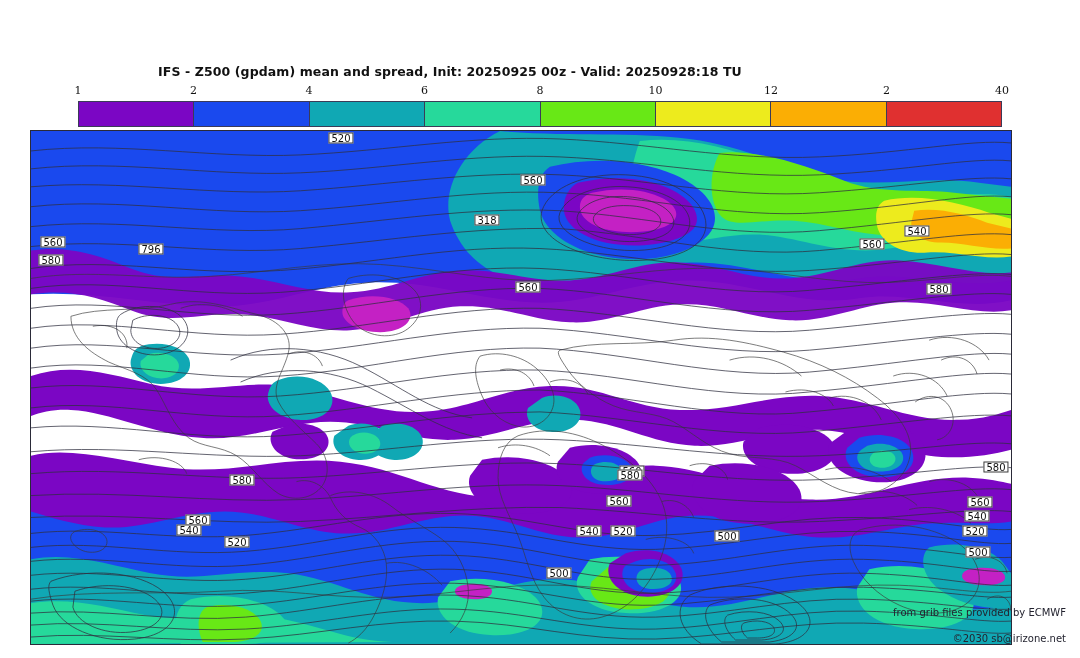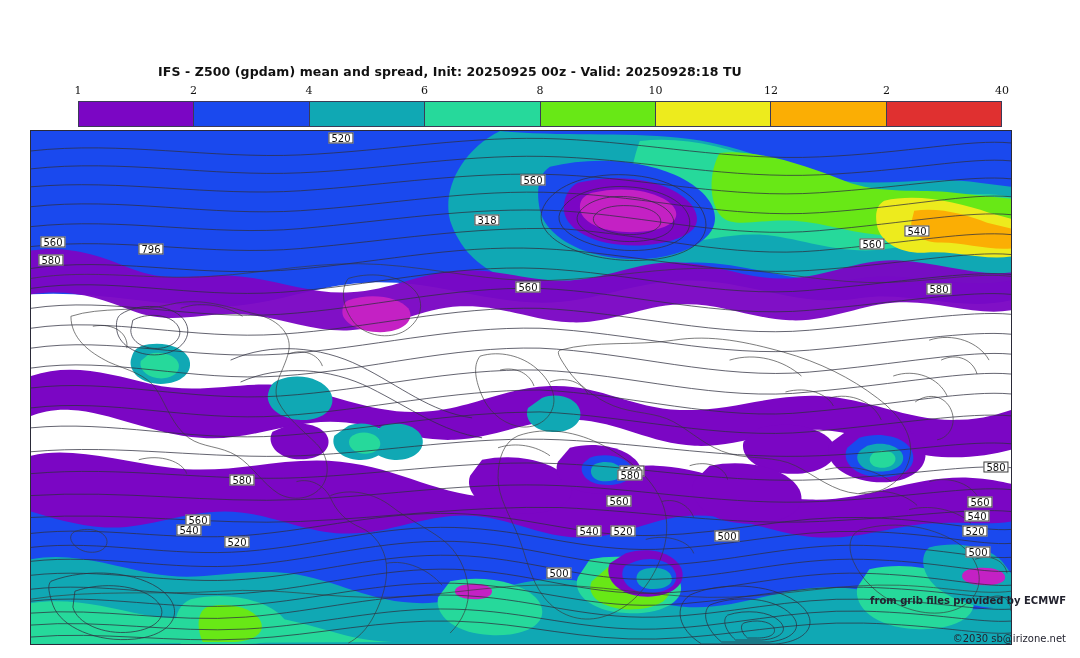--- a/index.html
+++ b/index.html
@@ -44,21 +44,21 @@
     font-family:"DejaVu Sans","Liberation Sans",sans-serif;
     white-space:nowrap;
   }
 
   
   .credit{
     position:absolute;right:14px;font-size:10px;color:#23232f;
     text-align:right;white-space:nowrap;
     font-family:"DejaVu Sans","Liberation Sans",sans-serif;
   }
-  #credit1{bottom:52px;font-weight:bold;}
+  #credit1{bottom:40px;}
   #credit2{bottom:14px;}
 </style>
 </head>
 <body>
 
 <div id="root">
 
   <div id="title">IFS - Z500 (gpdam) mean and spread, Init: 20250925 00z - Valid: 20250928:18 TU</div>
 
   <div id="cbar-wrap">

